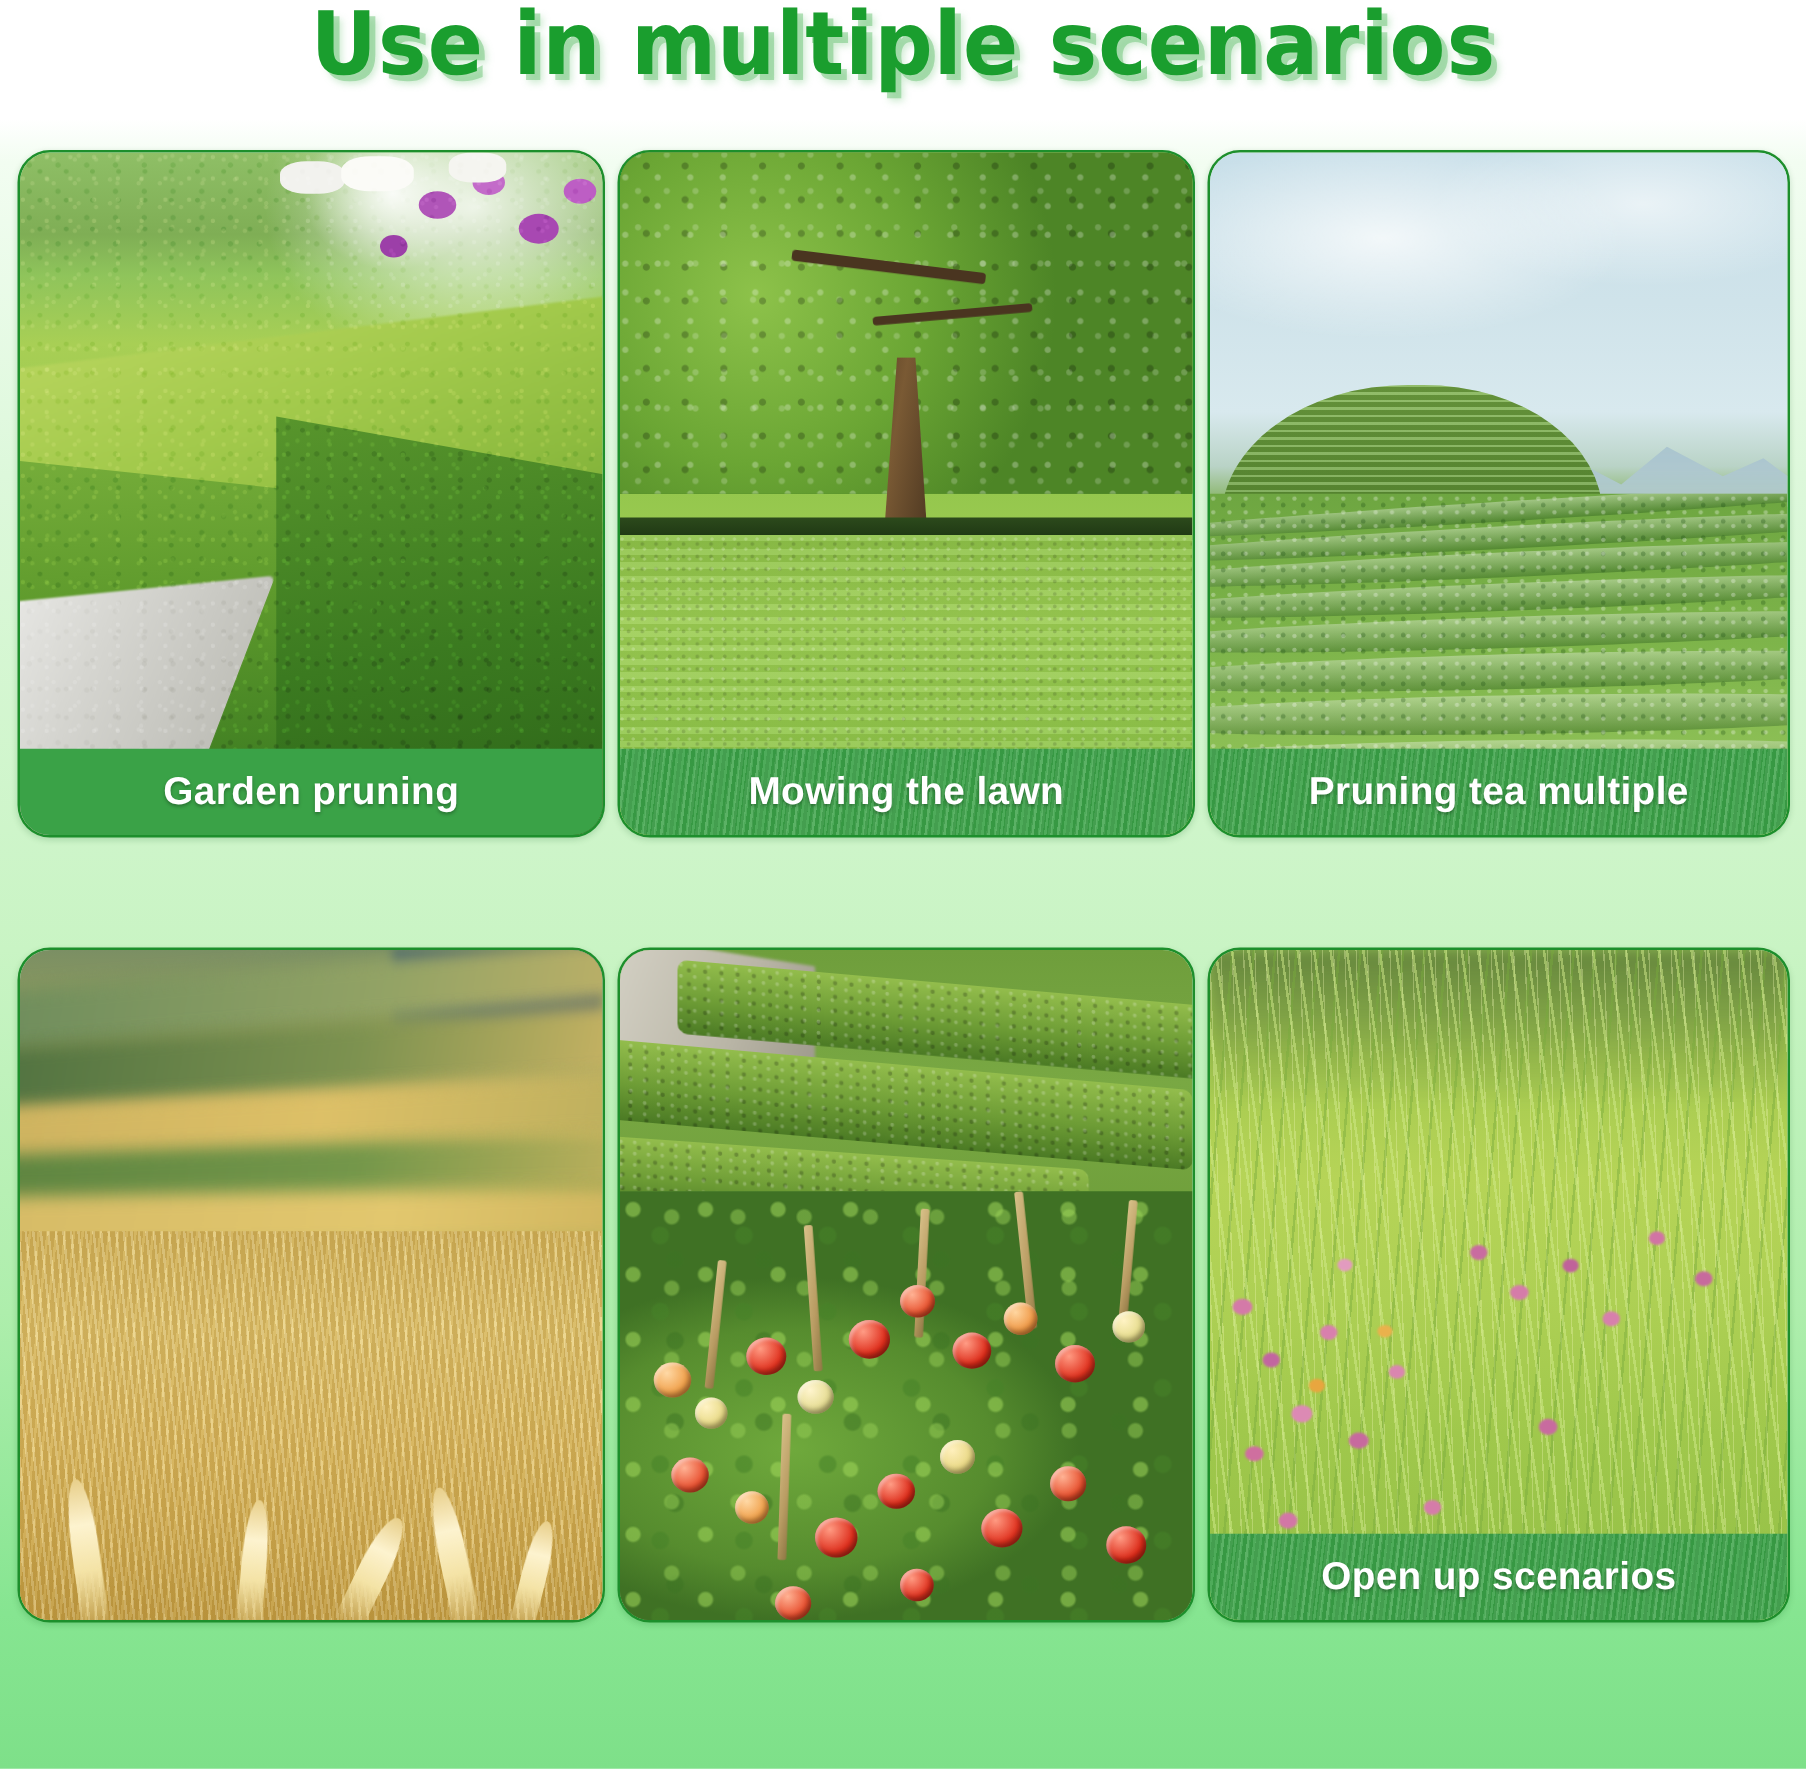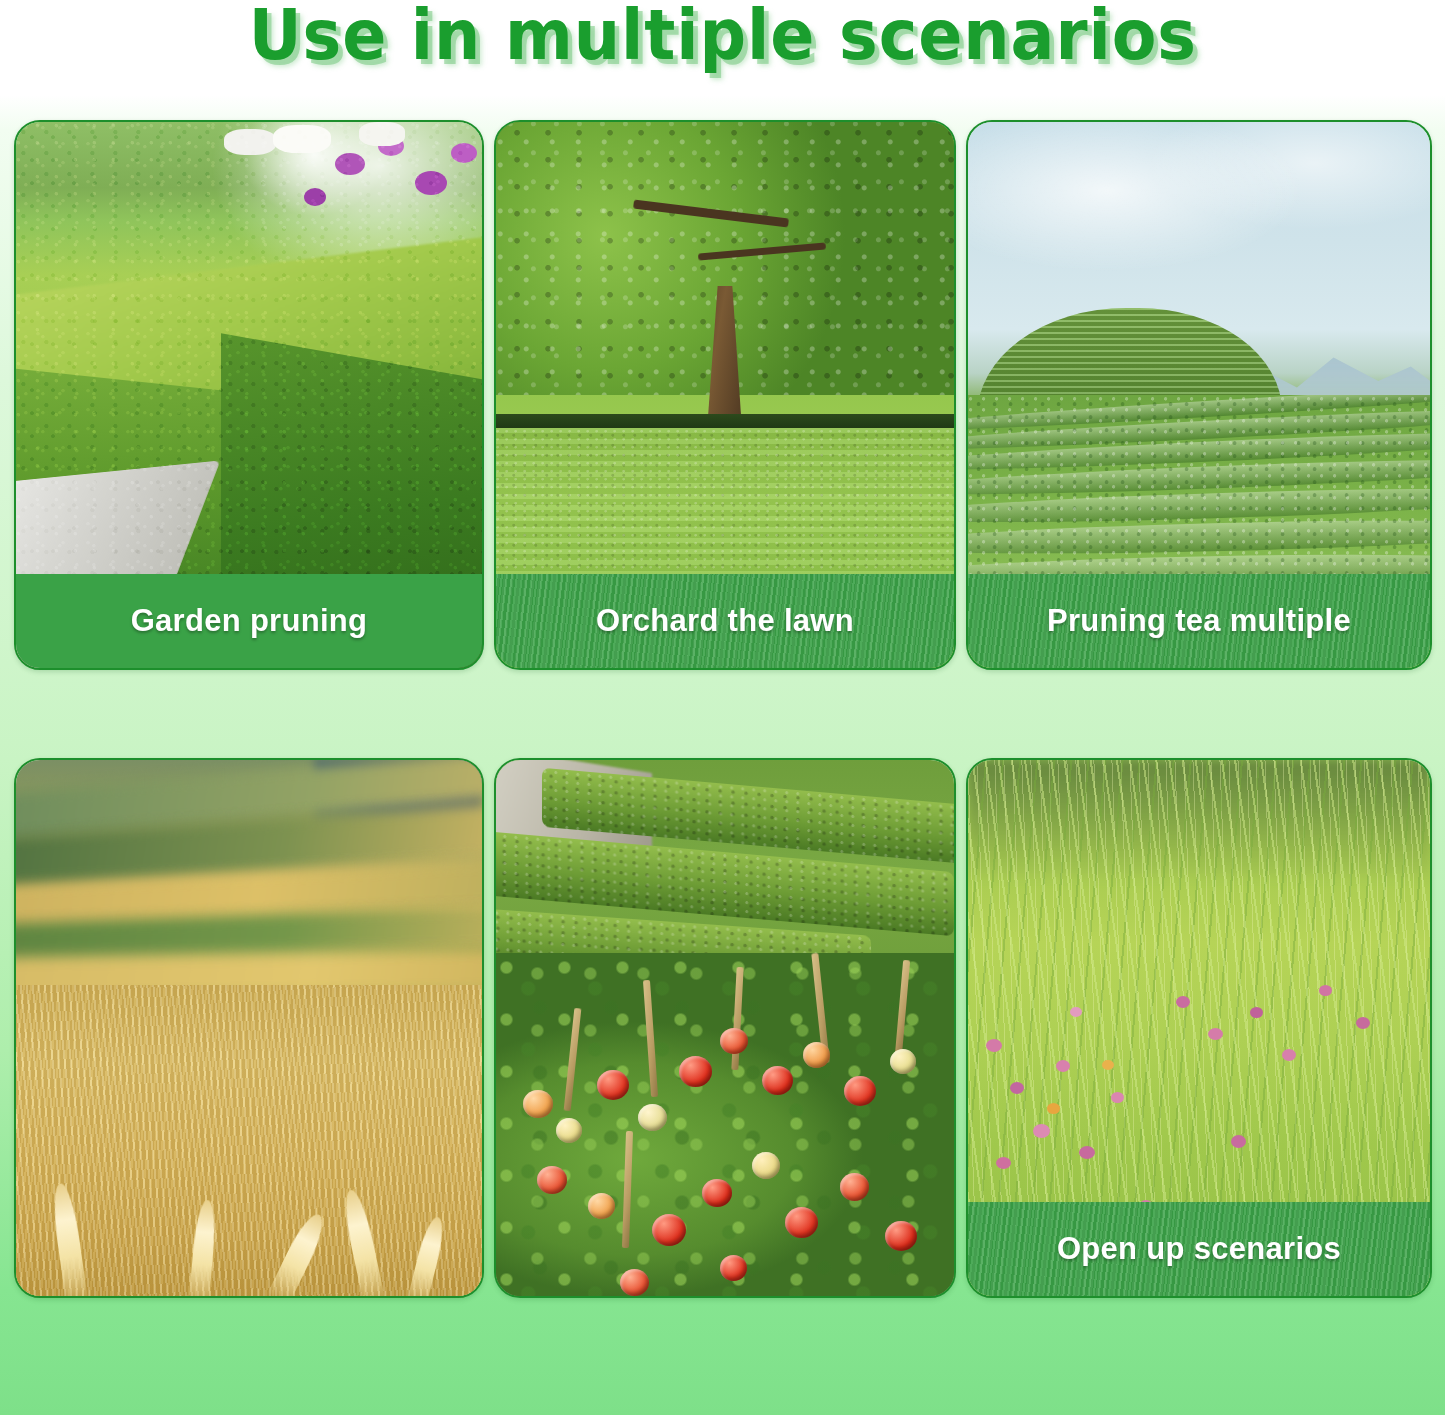--- a/index.html
+++ b/index.html
@@ -53,21 +53,21 @@
     position:absolute;left:0;right:0;bottom:0;
     background:#3aa247;
     color:#ffffff;
     font-size:31px;font-weight:bold;
     letter-spacing:.3px;
     display:flex;align-items:center;justify-content:center;
     text-align:center;line-height:1.12;
     text-shadow:0 2px 3px rgba(0,0,0,.30);
     padding:0 8px;box-sizing:border-box;
   }
-  .cap-1{height:94px;}
+  .cap-1{height:69px;}
   .cap-2{height:118px;}
   .cap.textured{
     background-image:
       repeating-linear-gradient(97deg,rgba(255,255,255,.10) 0 2px,rgba(0,0,0,.06) 2px 5px),
       repeating-linear-gradient(-83deg,rgba(255,255,255,.07) 0 3px,transparent 3px 7px);
   }
 
   
   .p-hedge{
     background:
@@ -334,21 +334,21 @@
       </div>
       <div class="branch" style="left:30%;top:16%;width:34%;height:9px;transform:rotate(7deg);"></div>
       <div class="branch" style="left:44%;top:23%;width:28%;height:7px;transform:rotate(-5deg);"></div>
       <div class="trunk"></div>
       <div class="hedgeline"></div>
       <div class="lawn">
         <div class="lawn-stripe"></div>
         <div class="lawn-grain"></div>
       </div>
     </div>
-    <div class="cap cap-1 textured">Orchard the lawn</div>
+    <div class="cap cap-1 textured">Mowing the lawn</div>
   </div>
 
   <div class="card">
     <div class="photo p-tea">
       <div class="sky-cloud"></div>
       <div class="mtn"></div>
       <div class="tea-hill">
         <div class="tea-hill-rows"></div>
       </div>
       <div class="tea-field">

